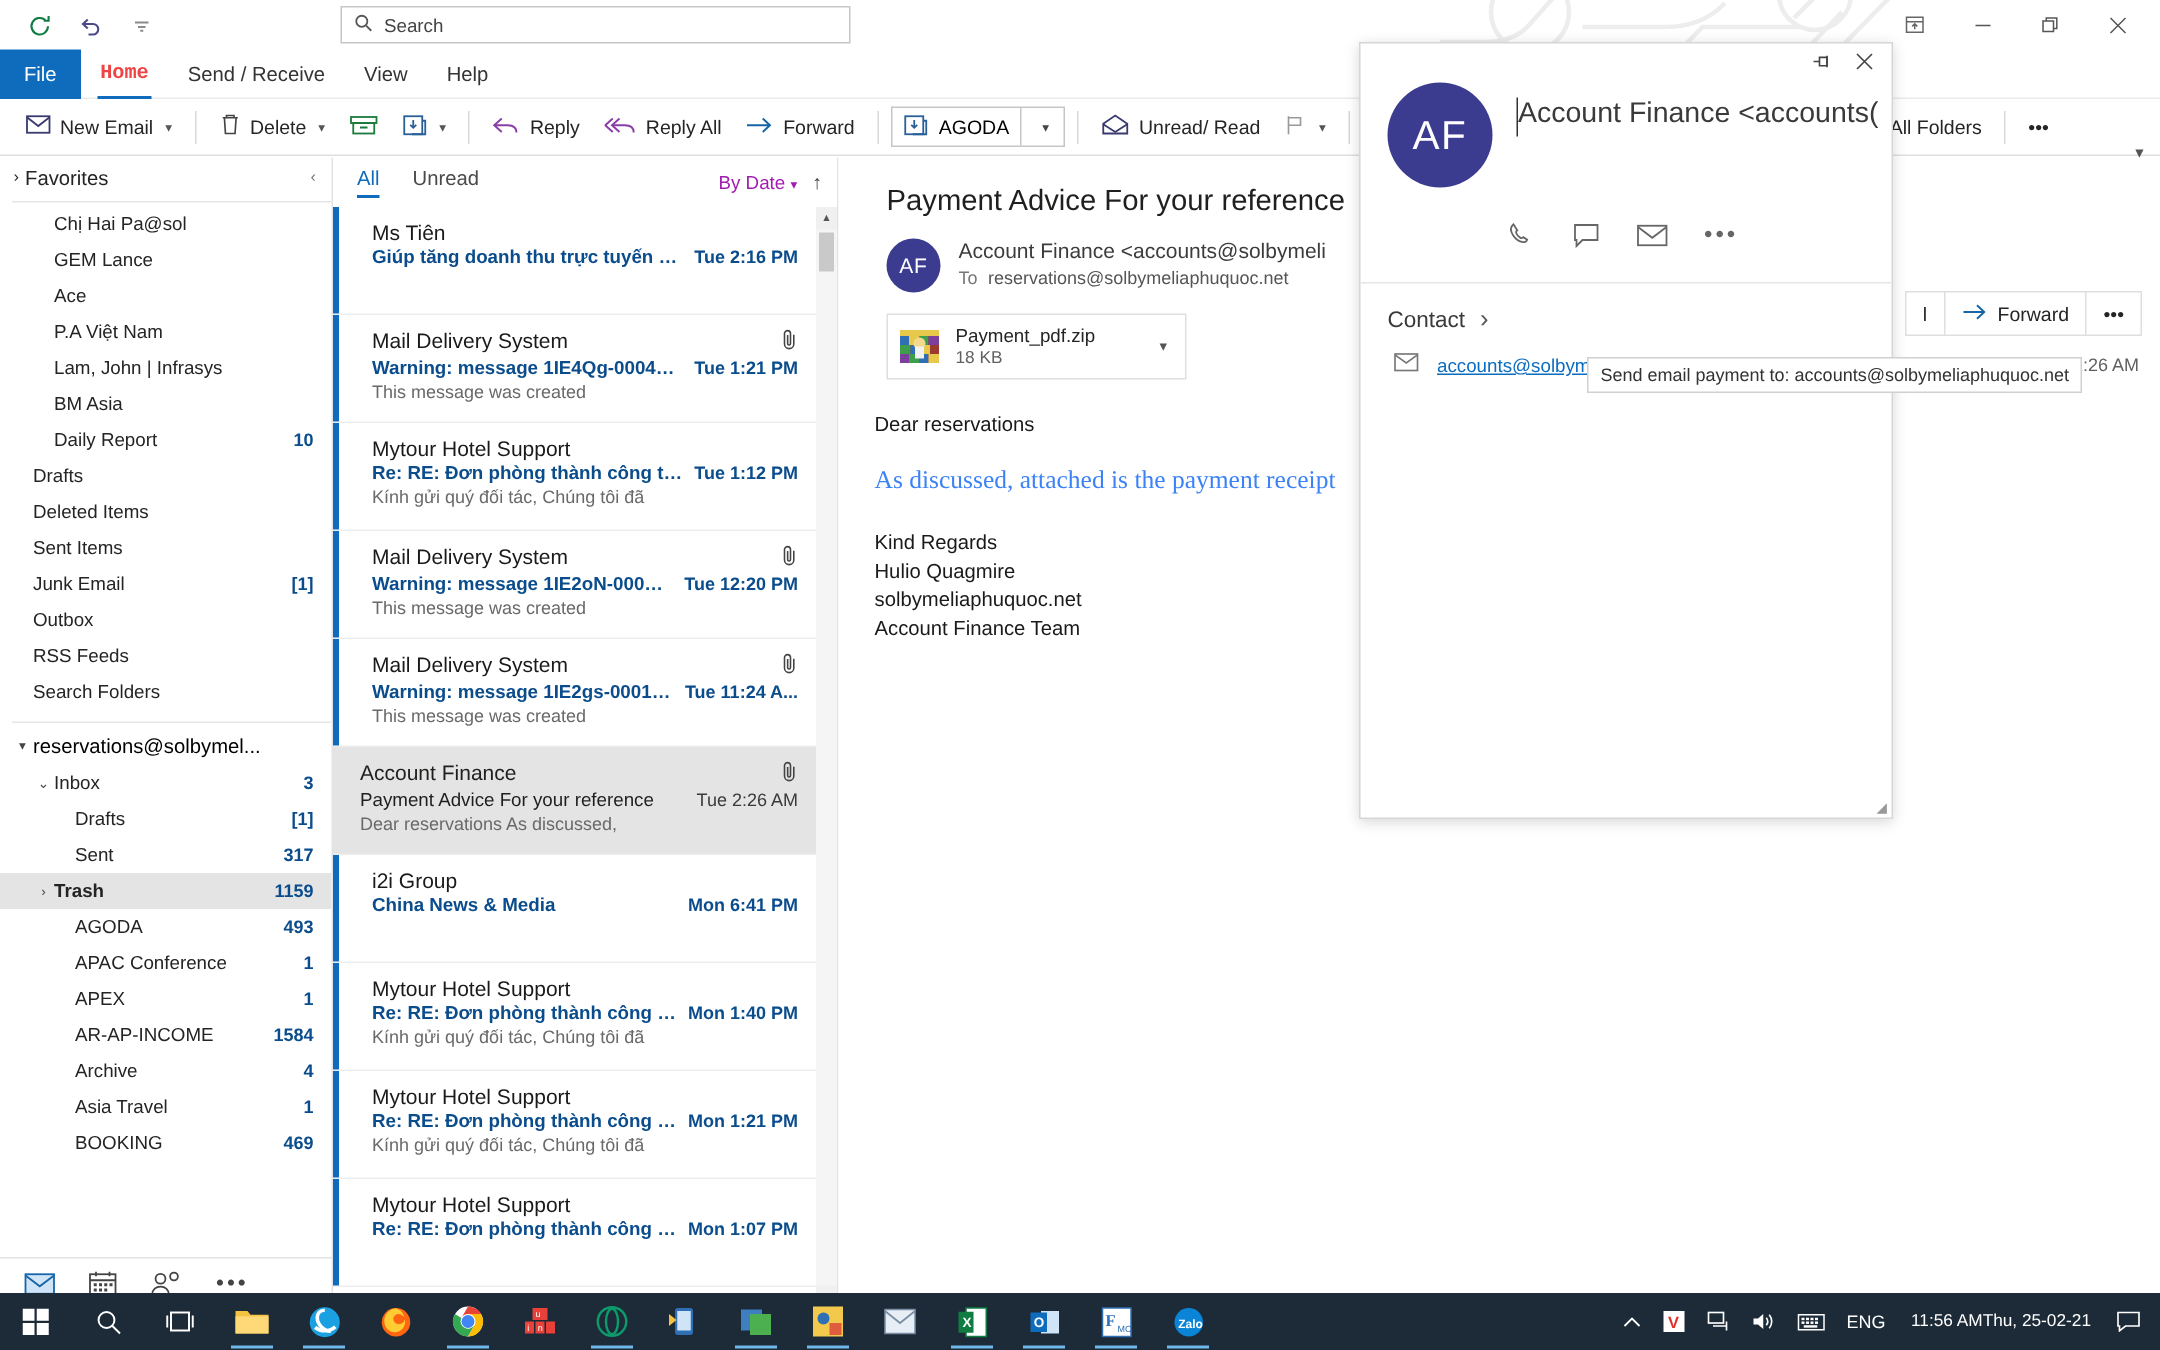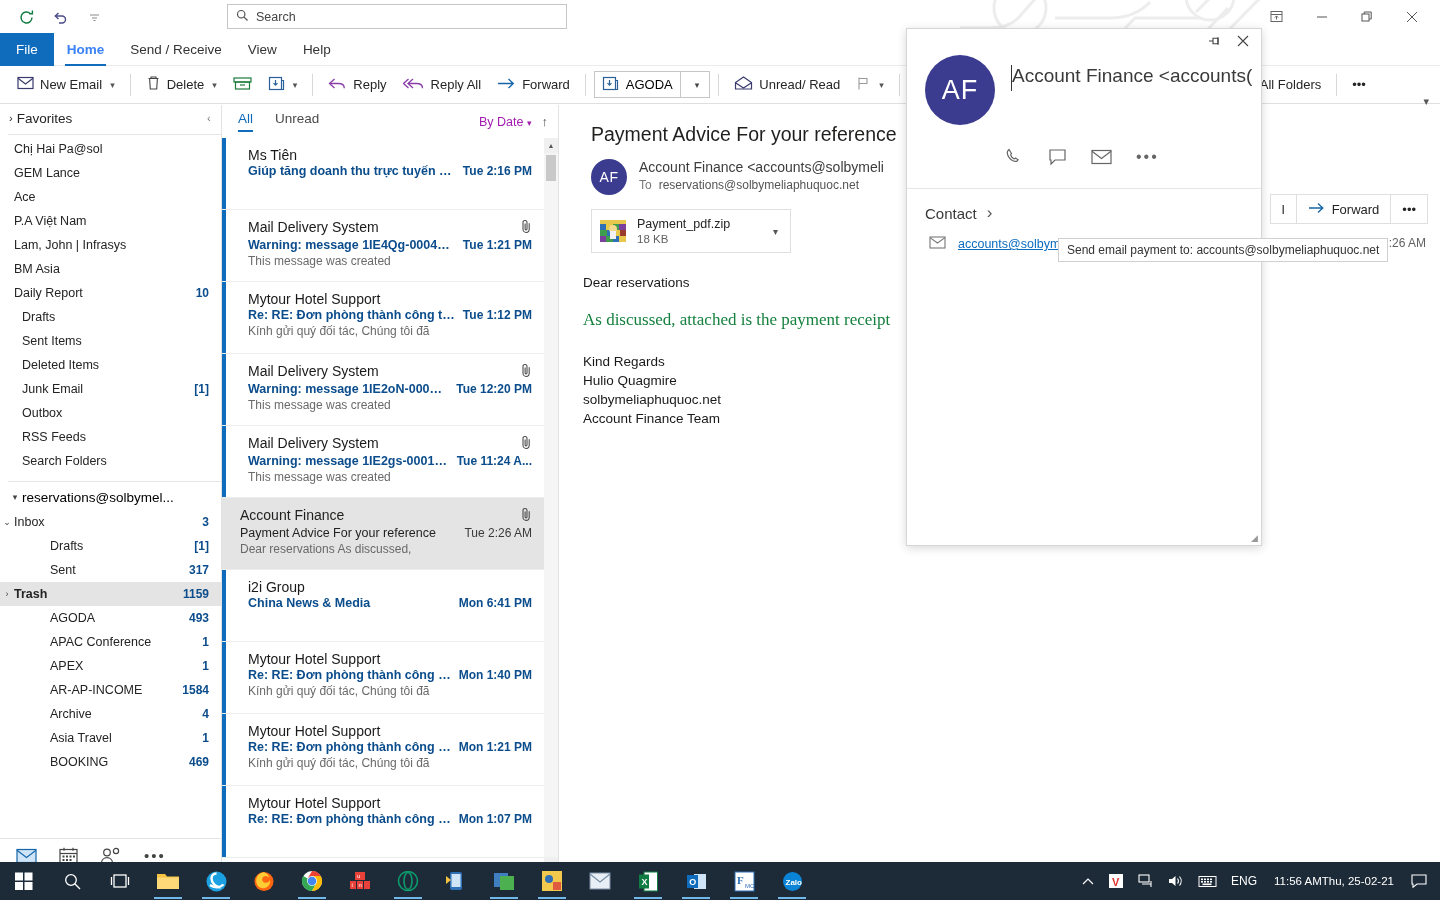--- a/index.html
+++ b/index.html
@@ -34,21 +34,21 @@
   
   .tabsbar {
     position: absolute; left: 0; top: 33px; width: 1440px; height: 33px;
     background: #fff; border-bottom: 1px solid #ebebeb;
   }
   .tab {
     position: relative; float: left; height: 33px; line-height: 33px;
     padding: 0 13px; font-size: 13.5px; color: #333; cursor: pointer;
   }
   .tab.file { background: #0f6cbd; color: #fff; padding: 0 16px; }
-  .tab.active { font-weight: bold; color: #3b82f6; }
+  .tab.active { font-weight: bold; color: #ef4444; font-family: Liberation Mono, monospace; }
   .tab.active::after {
     content: ""; position: absolute; left: 11px; right: 11px; bottom: 0;
     height: 2.5px; background: #0f6cbd;
   }
 
   
   .cmdbar {
     position: absolute; left: 0; top: 66px; width: 1440px; height: 38px;
     background: #fff; border-bottom: 1px solid #e1dfdd;
     display: flex; align-items: center; padding-left: 10px; gap: 2px;
@@ -80,21 +80,21 @@
   .frow {
     display: flex; align-items: center; height: 24px;
     padding-right: 12px; cursor: pointer; position: relative;
   }
   .frow.sel { background: #e4e4e4; }
   .frow .chev { width: 14px; text-align: center; font-size: 9px; color: #444; flex: none; }
   .frow .fname { flex: 1; overflow: hidden; white-space: nowrap; text-overflow: ellipsis; }
   .frow .fcount { font-size: 12px; color: #0b4d8c; font-weight: bold; margin-left: 6px; }
   .frow.bold .fname, .frow.bold .fcount { font-weight: bold; }
   .indent0 { padding-left: 8px; }
-  .indent1 { }
+  .indent1 { padding-left: 22px; }
   .indent2 { padding-left: 36px; }
   .divline { height: 1px; background: #e6e6e6; margin: 3px 0 2px 8px; }
   .collapse-arrow {
     position: absolute; left: 207px; top: 112px; font-size: 11px; color: #777; cursor: pointer; z-index: 5;
   }
 
   
   .navbottom {
     position: absolute; left: 0; bottom: 28px; width: 222px; height: 34px;
     background: #fff; border-top: 1px solid #e3e3e3; border-right: 1px solid #e3e3e3;
@@ -176,21 +176,21 @@
     margin: 14px 0 0 32px; width: 200px; height: 44px; border: 1px solid #e1dfdd;
     display: flex; align-items: center; padding: 0 6px; cursor: pointer; background: #fff;
   }
   .attach .ficon { width: 30px; height: 30px; flex: none; }
   .attach .fmeta { margin-left: 9px; flex: 1; }
   .attach .fname { font-size: 12.5px; color: #252525; }
   .attach .fsize { font-size: 11.5px; color: #616161; margin-top: 2px; }
   .attach .fcaret { font-size: 10px; color: #555; padding-right: 6px; }
   .body { padding: 22px 0 0 24px; }
   .body .p1 { font-size: 13.5px; color: #1a1a1a; }
-  .body .p2 { font-family: "Liberation Serif", serif; font-size: 17px; color: #15803d; margin-top: 20px; }
+  .body .p2 { font-family: "Liberation Serif", serif; font-size: 17px; color: #3b82f6; margin-top: 20px; }
   .body .sig { font-size: 13.5px; color: #1a1a1a; margin-top: 22px; line-height: 19px; }
 
   
   .card {
     position: absolute; left: 906px; top: 28px; width: 356px; height: 518px;
     background: #fff; border: 1px solid #d6d6d6; box-shadow: 0 2px 9px rgba(0,0,0,.16);
     z-index: 40;
   }
   .card-top { height: 24px; display: flex; justify-content: flex-end; align-items: center; padding-right: 6px; gap: 4px; }
   .card-top div { width: 24px; height: 20px; display: flex; align-items: center; justify-content: center; color: #444; cursor: pointer; }
@@ -473,26 +473,26 @@
           <span class="fname">Daily Report</span>
           <span class="fcount">10</span>
         </div>
         <div class="frow indent0">
           <span class="chev"></span>
           <span class="fname">Drafts</span>
           <span class="fcount"></span>
         </div>
         <div class="frow indent0">
           <span class="chev"></span>
+          <span class="fname">Deleted Items</span>
+          <span class="fcount"></span>
+        </div>
+        <div class="frow indent0">
+          <span class="chev"></span>
           <span class="fname">Sent Items</span>
-          <span class="fcount"></span>
-        </div>
-        <div class="frow indent0">
-          <span class="chev"></span>
-          <span class="fname">Deleted Items</span>
           <span class="fcount"></span>
         </div>
         <div class="frow indent0">
           <span class="chev"></span>
           <span class="fname">Junk Email</span>
           <span class="fcount">[1]</span>
         </div>
         <div class="frow indent0">
           <span class="chev"></span>
           <span class="fname">Outbox</span>

